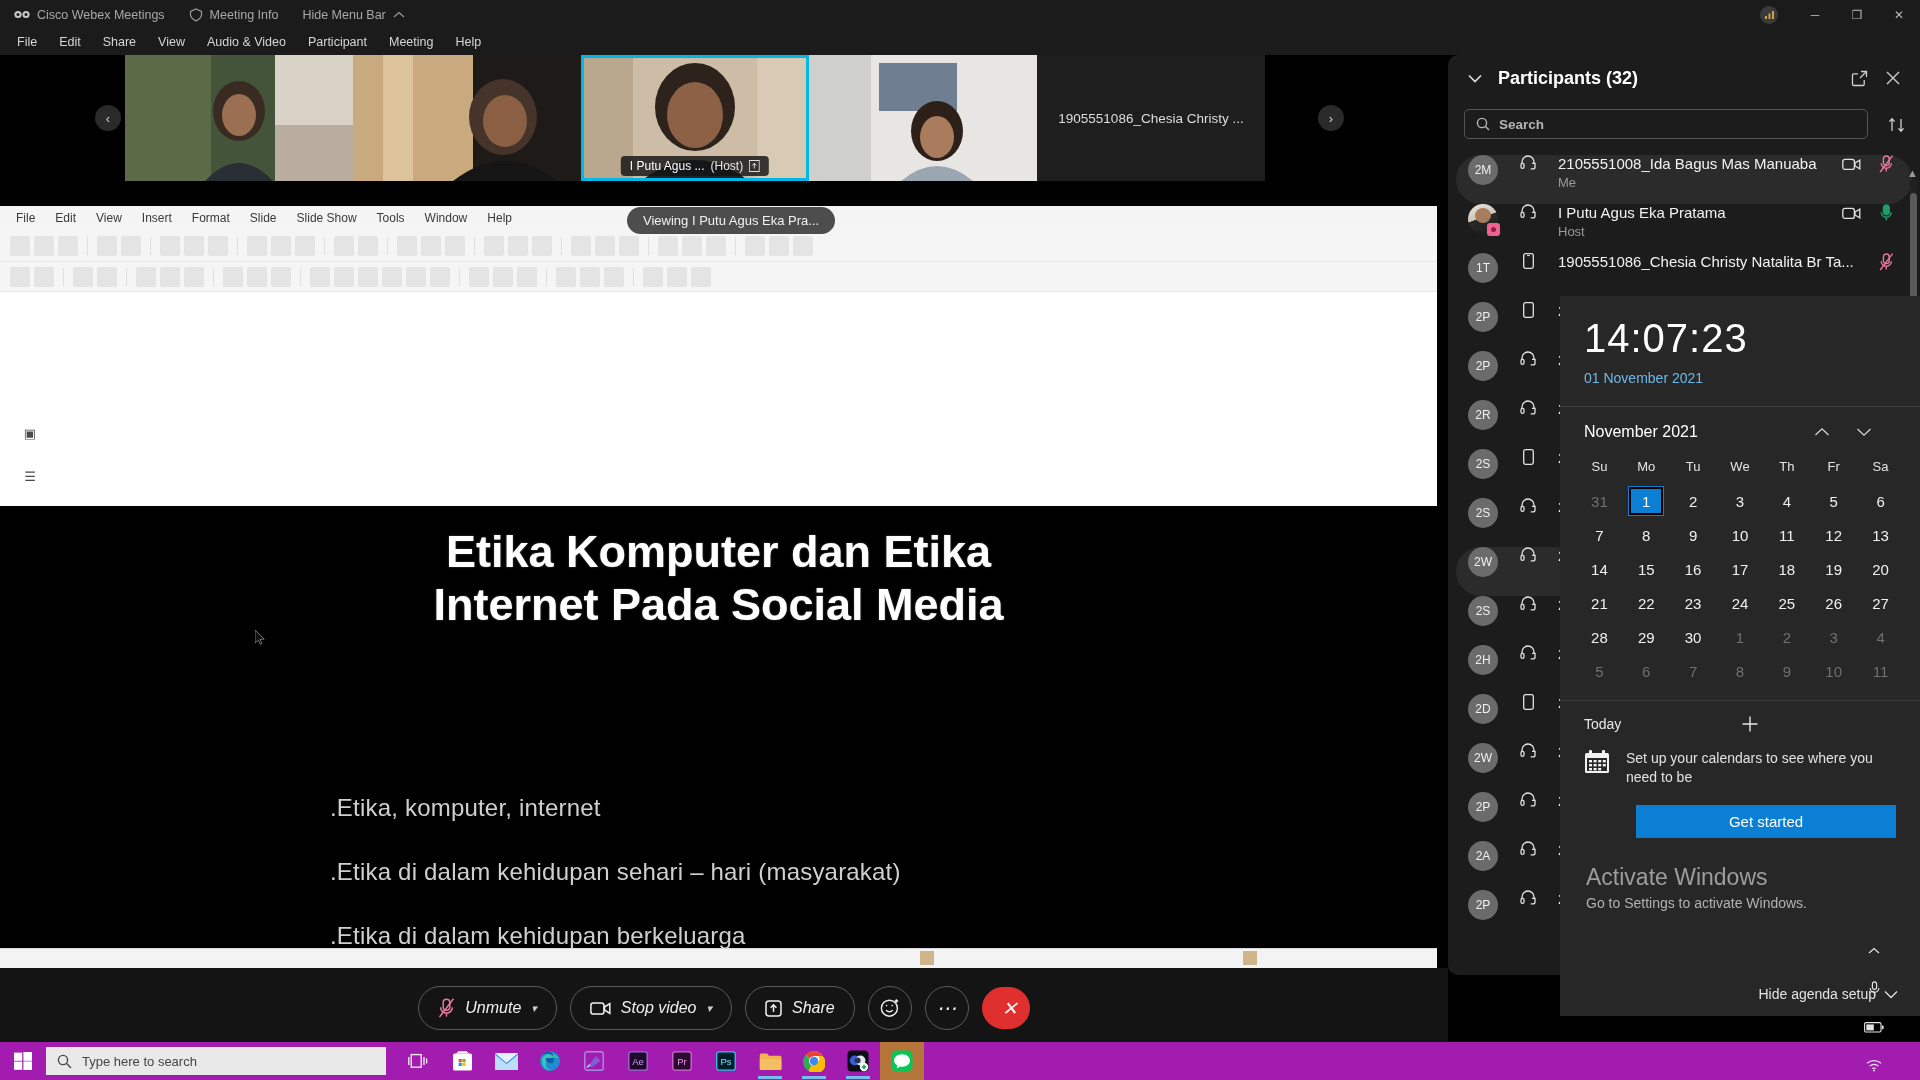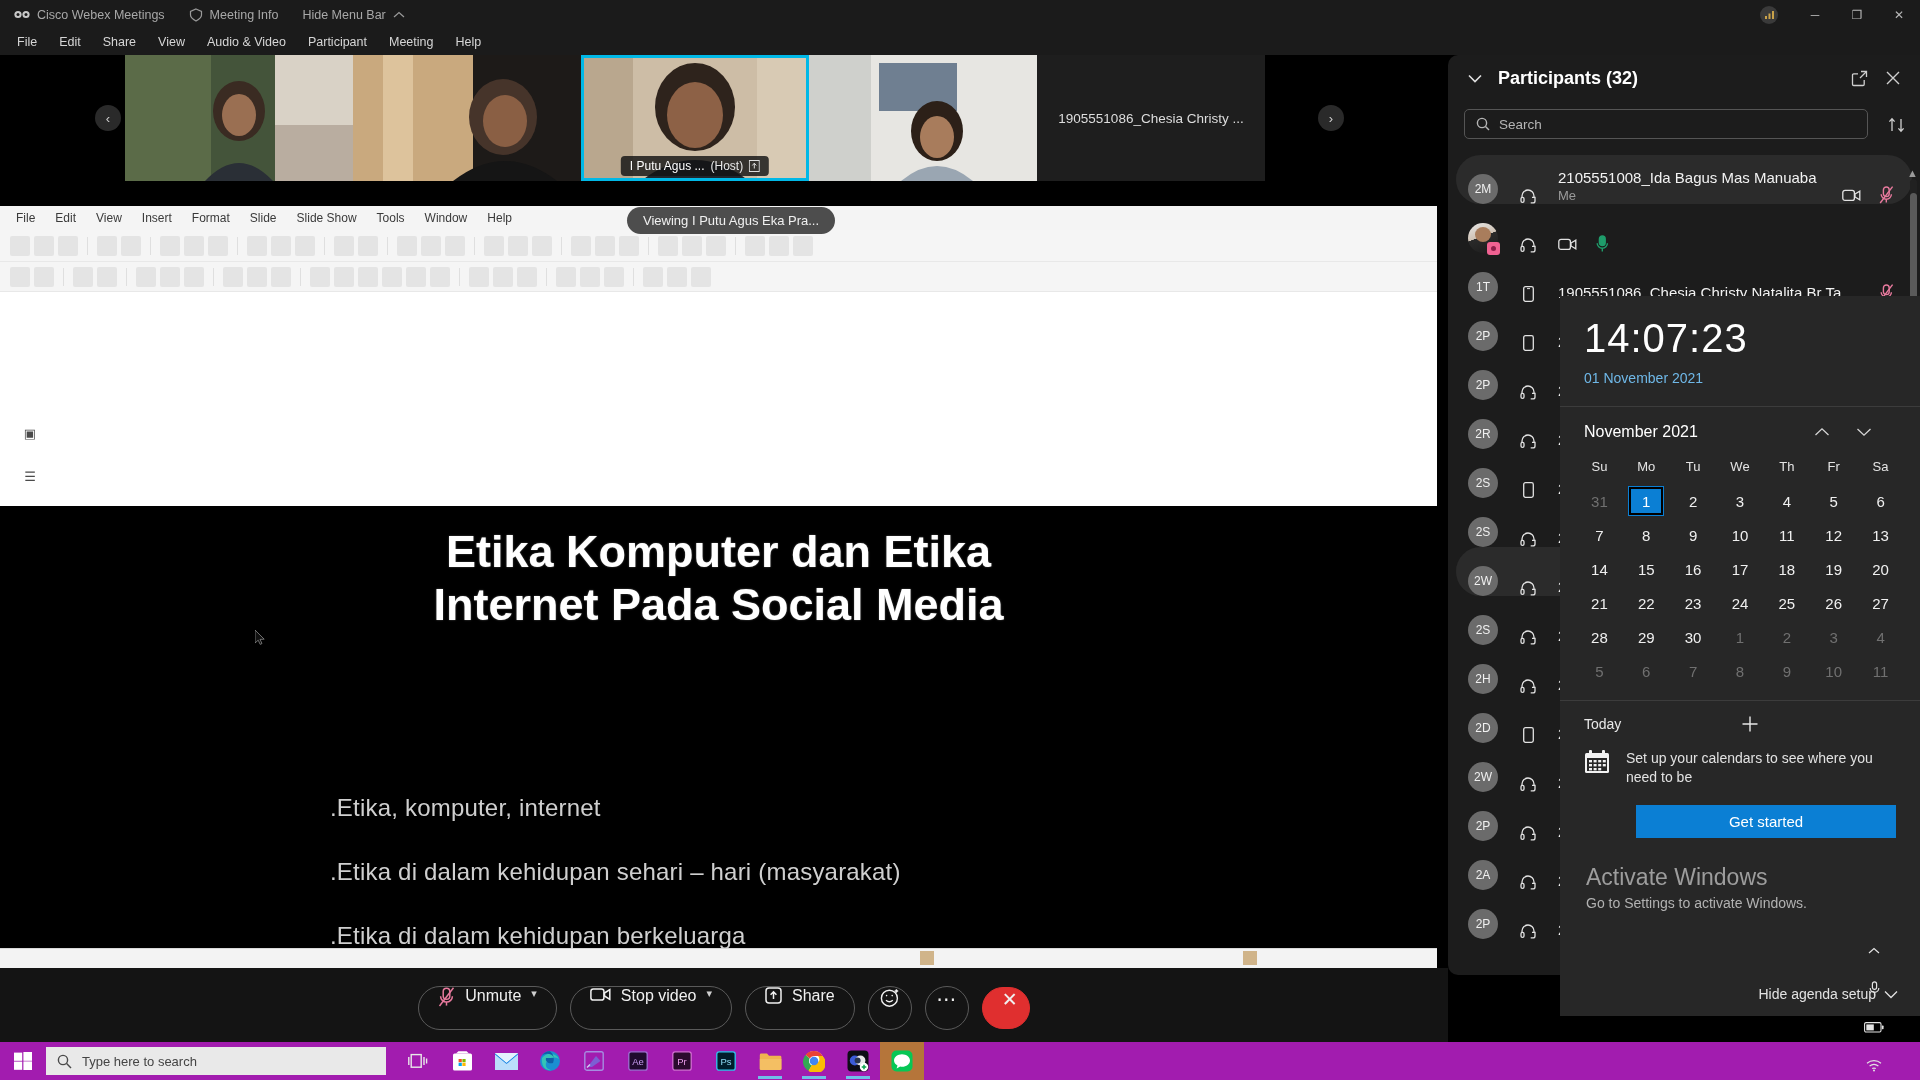--- a/index.html
+++ b/index.html
@@ -99,42 +99,42 @@
   .lo-status .tick { position:absolute; top:2px; width:14px; height:14px; background:#d0b48a; }
   .mouse-cursor { position:absolute; left:255px; top:424px; width:10px; height:15px; }
 
   
   .controlbar {
     position:absolute; left:0; top:968px; width:1448px; height:80px;
     background:#141414; display:flex; align-items:center; justify-content:center; gap:13px;
   }
   .ctl {
     height:44px; border:1px solid #5a5a5a; border-radius:22px; color:#f0f0f0;
-    font-size:16px; display:flex; gap:10px; padding:0 19px; background:#141414;
+    font-size:16px; display:flex; align-items:center; gap:10px; padding:0 19px; background:#141414;font-style:italic;
   }
   .ctl.round { width:44px; padding:0; justify-content:center; }
   .ctl.red { background:#e02f2f; border-color:#e02f2f; width:48px; height:42px; border-radius:21px; }
   .chev { font-size:11px; color:#cfcfcf; }
 
   
   .panel {
     position:absolute; right:0; top:55px; width:472px; height:920px; background:#1c1c1c;
     border-radius:10px 0 0 10px;
   }
   .panel-hd { height:46px; display:flex; align-items:center; padding:0 16px; gap:12px; }
   .panel-title { color:#fff; font-size:18px; font-weight:bold; flex:1; }
   .panel-ico { color:#cfcfcf; width:22px; height:22px; display:flex;
                align-items:center; justify-content:center; font-size:16px; }
   .searchbox {
     margin:8px 16px 10px 16px; height:30px; border:1px solid #555; border-radius:5px;
     display:flex; align-items:center; gap:9px; padding:0 11px; color:#b5b5b5; font-size:13.5px;
   }
   .plist { position:absolute; top:100px; left:0; width:472px; height:820px; overflow:hidden; }
   .prow {
-    height:49px; display:flex; align-items:flex-end; padding:16px 18px 0 12px; gap:21px;
+    height:49px; display:flex; align-items:flex-start; padding:0 18px 0 12px; gap:21px;
     margin:0 8px; border-radius:25px;
   }
   .prow.hl { background:#2b2b2b; }
   .avatar {
     width:30px; height:30px; border-radius:50%; background:#6b6b6b; color:#f0f0f0;
     font-size:12px; display:flex; align-items:center; justify-content:center; flex:0 0 30px;
   }
   .avatar.photo { background:linear-gradient(160deg,#e8e8e8 0%,#cfc2b4 45%,#2a2a2a 46%,#1c1c1c 100%); position:relative;}
   .avatar.photo .face { position:absolute; left:7px; top:4px; width:16px; height:15px;
       border-radius:50%; background:#a97d5c; }
@@ -559,21 +559,21 @@
             </g>
           </svg>
       </span>
       <span class="panel-ico">
         <svg width="16" height="16" viewBox="0 0 16 16">
             <path d="M2 2 L14 14 M14 2 L2 14" stroke="#cfcfcf" stroke-width="1.4"></path>
           </svg>
       </span>
     </div>
 
-    <div style="display:flex;align-items:center;">
+    <div style="display:flex;align-items:center;font-weight:bold;">
       <div class="searchbox" style="flex:1;">
         <span>
           <svg width="14" height="14" viewBox="0 0 14 14">
               <g fill="none" stroke="#b5b5b5" stroke-width="1.4">
                 <circle cx="6" cy="6" r="4.6"></circle>
                 <path d="M9.5 9.5 L13 13"></path>
               </g>
             </svg>
         </span>
         <span>Search</span>
@@ -637,20 +637,24 @@
             </span>
           </span>
         <span class="dev-ico">
           <svg width="16" height="15" viewBox="0 0 16 15">
               <g fill="none" stroke="#e2e2e2" stroke-width="1.3">
                 <path d="M2 9 V7 a6 6 0 0 1 12 0 V9"></path>
                 <rect x="1" y="8.4" width="3" height="5" rx="1.4"></rect>
                 <path d="M12 8.4 h3 v3.5 a2 2 0 0 1 -2 2 h-2.3"></path>
               </g>
             </svg>
+        </span>
+        <span class="pname">
+          <span>I Putu Agus Eka Pratama</span><br>
+          <span class="psub">Host</span>
         </span>
         <span class="pright">
           <span>
             <svg width="19" height="13" viewBox="0 0 19 13">
                 <g fill="none" stroke="#e2e2e2" stroke-width="1.3">
                   <rect x="0.8" y="1.4" width="11.6" height="10" rx="2.2"></rect>
                   <path d="M13 5 L17.8 2.2 V10.8 L13 8 Z"></path>
                 </g>
               </svg>
           </span>

